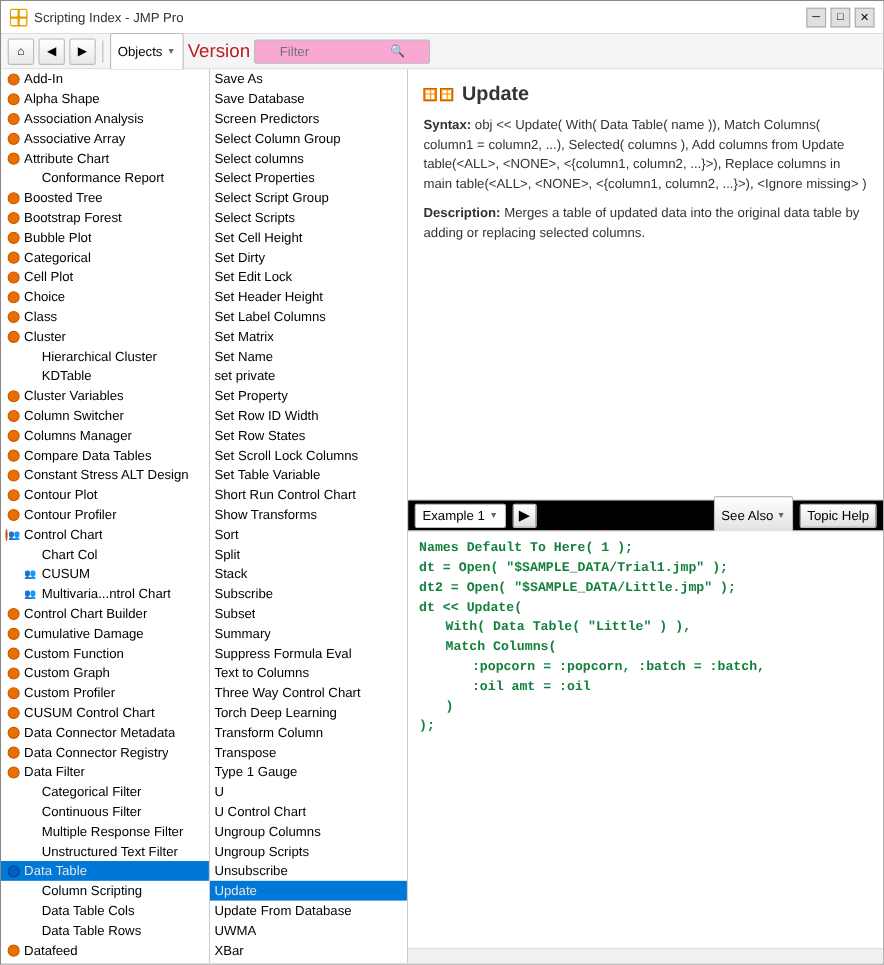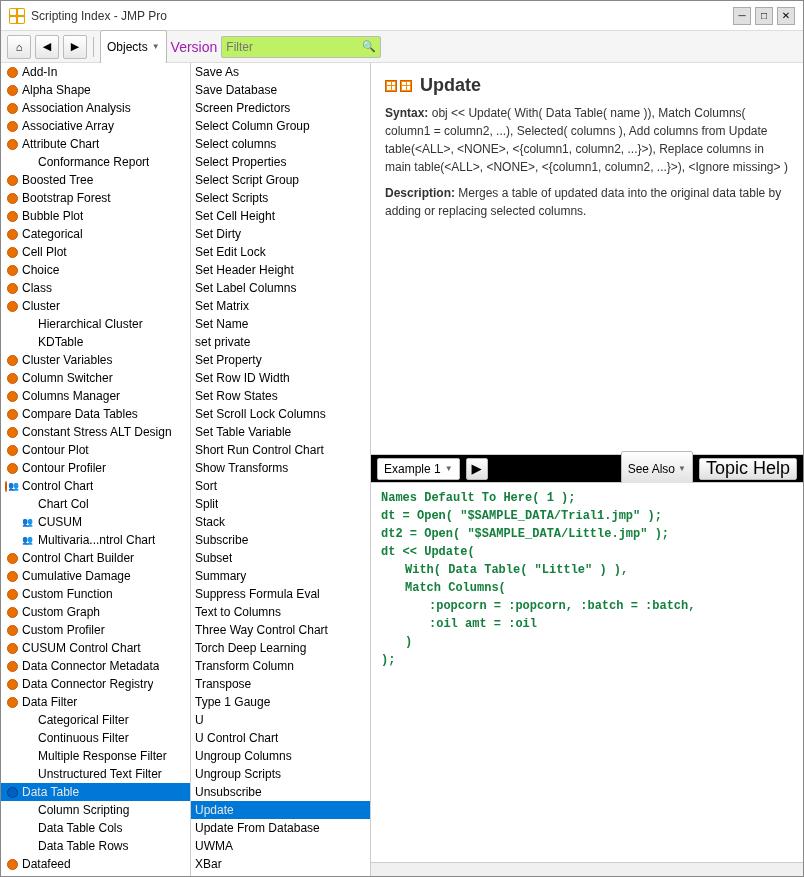--- a/index.html
+++ b/index.html
@@ -11,23 +11,23 @@
     .title-bar-icon { width: 16px; height: 16px; background: #e8a000; border-radius: 2px; display: inline-flex; align-items: center; justify-content: center; font-size: 10px; color: white; flex-shrink: 0; }
     .title-bar-text { font-size: 12px; color: #333; flex: 1; }
     .title-bar-controls { display: flex; gap: 4px; }
     .title-btn { width: 18px; height: 18px; border: 1px solid #aaa; background: #e0e0e0; cursor: pointer; display: flex; align-items: center; justify-content: center; font-size: 10px; }
 
     .toolbar { background: #f5f5f5; border-bottom: 1px solid #ddd; display: flex; align-items: center; padding: 3px 6px; gap: 4px; height: 32px; }
     .toolbar-btn { width: 24px; height: 24px; border: 1px solid #bbb; background: linear-gradient(#fff, #e8e8e8); cursor: pointer; display: flex; align-items: center; justify-content: center; font-size: 11px; border-radius: 2px; }
     .toolbar-sep { width: 1px; height: 20px; background: #bbb; margin: 0 2px; }
     .dropdown-btn { height: 22px; border: 1px solid #bbb; background: #fff; padding: 16px 6px; display: flex; align-items: center; gap: 4px; cursor: pointer; font-size: 12px; border-radius: 2px; }
     .dropdown-arrow { font-size: 8px; color: #666; }
-    .filter-box { height: 22px; border: 1px solid #bbb; background: #bef264; padding: 0 4px; display: flex; align-items: center; gap: 4px; cursor: pointer; font-size: 12px; flex: 1; max-width: 160px; border-radius: 2px; }
+    .filter-box { height: 22px; border: 1px solid #bbb; background: #f9a8d4; padding: 0 22px; display: flex; align-items: center; gap: 4px; cursor: pointer; font-size: 12px; flex: 1; max-width: 160px; border-radius: 2px; }
     .filter-input { border: none; outline: none; font-size: 12px; width: 100%; background: transparent; }
-    .version-label { font-size: 14px; color: #a21caf; }
+    .version-label { font-size: 17px; color: #b91c1c; }
 
     .main-content { display: flex; flex: 1; overflow: hidden; }
 
     .left-panel { width: 190px; border-right: 1px solid #ccc; background: #fff; display: flex; flex-direction: column; overflow: hidden; flex-shrink: 0; }
     .left-list { flex: 1; overflow-y: auto; overflow-x: hidden; }
     .left-list::-webkit-scrollbar { width: 14px; }
     .left-list::-webkit-scrollbar-track { background: #f0f0f0; }
     .left-list::-webkit-scrollbar-thumb { background: #c0c0c0; border: 1px solid #aaa; }
 
     .list-item { display: flex; align-items: center; padding: 1px 4px; height: 18px; cursor: pointer; white-space: nowrap; overflow: hidden; }
@@ -47,21 +47,21 @@
     .doc-area { flex: 1; padding: 12px 14px; overflow-y: auto; border-bottom: 1px solid #ccc; }
     .doc-title { font-size: 18px; font-weight: bold; color: #333; margin-bottom: 8px; display: flex; align-items: center; gap: 8px; }
     .doc-text { font-size: 12px; line-height: 1.5; color: #333; }
     .doc-text strong { font-weight: bold; }
 
     .example-bar { display: flex; align-items: center; padding: 3px 6px; border-bottom: 1px solid #ccc; background: #000000; gap: 6px; height: 28px; }
     .example-dropdown { height: 22px; border: 1px solid #bbb; background: #fff; padding: 0 6px; display: flex; align-items: center; gap: 4px; cursor: pointer; font-size: 12px; border-radius: 2px; }
     .play-btn { width: 22px; height: 22px; border: 1px solid #bbb; background: linear-gradient(#fff, #e0e0e0); cursor: pointer; display: flex; align-items: center; justify-content: center; border-radius: 2px; }
     .example-spacer { flex: 1; }
     .see-also-btn { height: 35px; border: 1px solid #bbb; background: linear-gradient(#fff, #e0e0e0); padding: 0 6px; display: flex; align-items: center; gap: 3px; cursor: pointer; font-size: 12px; border-radius: 2px; }
-    .topic-help-btn { height: 22px; border: 1px solid #bbb; background: linear-gradient(#fff, #e0e0e0); padding: 0 6px; display: flex; align-items: center; cursor: pointer; font-size: 18px; border-radius: 2px; }
+    .topic-help-btn { height: 22px; border: 1px solid #bbb; background: linear-gradient(#fff, #e0e0e0); padding: 0 6px; display: flex; align-items: center; cursor: pointer; font-size: 12px; border-radius: 2px; }
 
     .code-area { flex: 1; background: #fff; font-family: 'Courier New', monospace; font-size: 12px; padding: 6px 10px; overflow-y: auto; overflow-x: auto; line-height: 1.5; position: relative; min-height: 150px; }
     .code-area::-webkit-scrollbar { width: 14px; height: 14px; }
     .code-area::-webkit-scrollbar-track { background: #f0f0f0; }
     .code-area::-webkit-scrollbar-thumb { background: #c0c0c0; border: 1px solid #aaa; }
     .code-line { white-space: pre; color: #15803d; font-weight: bold; }
 
     .bottom-scrollbar-area { height: 14px; border-top: 1px solid #ccc; background: #f0f0f0; display: flex; align-items: center; }
     .h-scrollbar { flex: 1; height: 14px; background: #f0f0f0; }
   </style>

